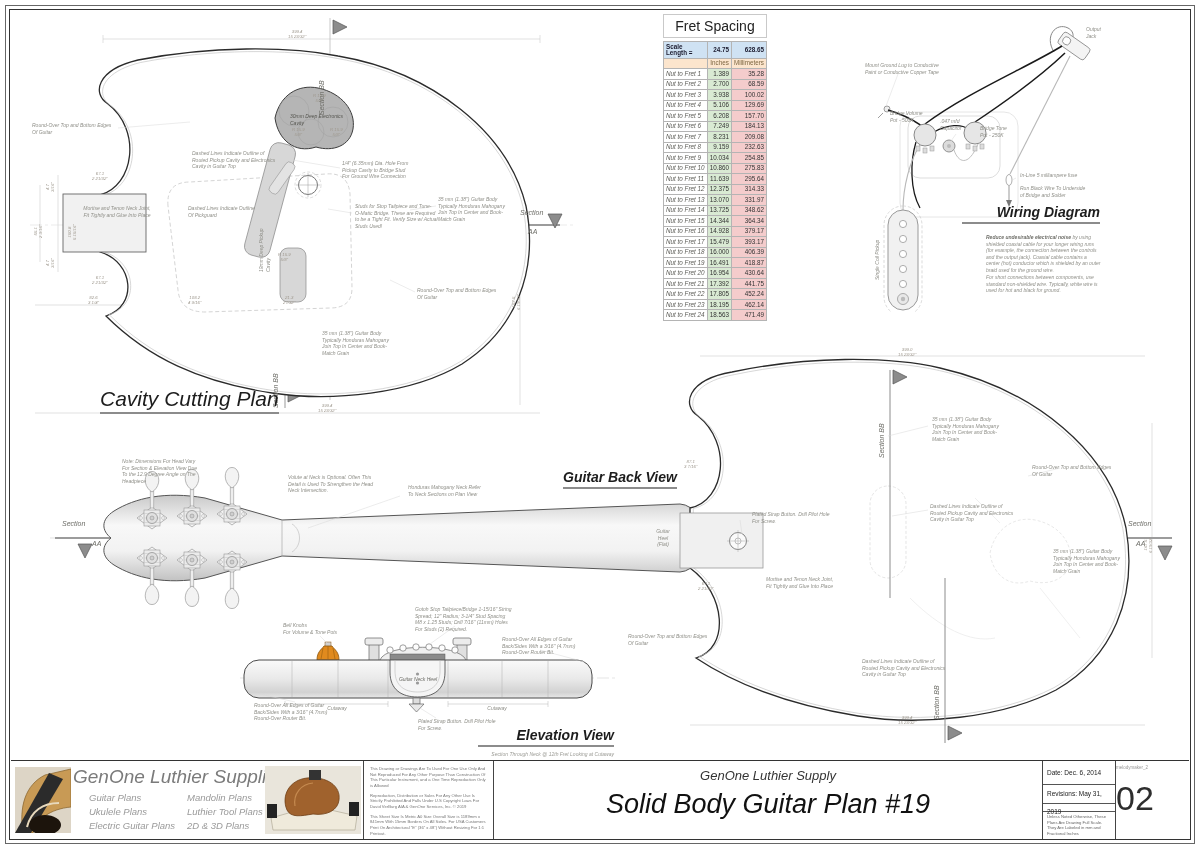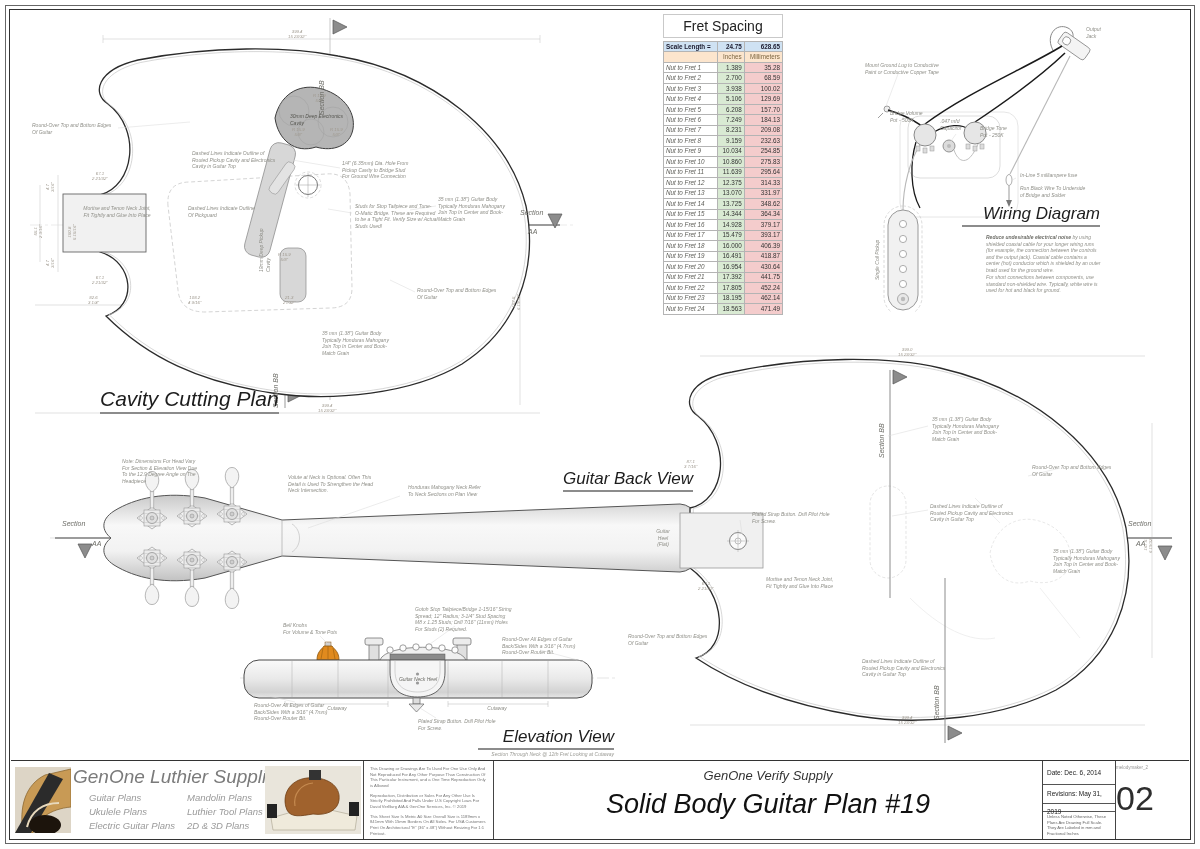--- a/index.html
+++ b/index.html
@@ -8,24 +8,24 @@
   .b-outer{position:absolute;inset:5px;border:1px solid #666;pointer-events:none;}
   .b-inner{position:absolute;inset:9px;border:1.5px solid #333;pointer-events:none;}
   .sec{position:absolute;}
   .ann{position:absolute;font:italic 5px/1.3 "Liberation Sans",sans-serif;color:#8f8f88;white-space:pre-line;}
   .annd{color:#55554f;}
   .dim{position:absolute;font:italic 4.3px/1.15 "Liberation Sans",sans-serif;color:#a09a90;text-align:center;white-space:pre-line;}
   .dim span{display:block;}
   .rot{transform:rotate(-90deg);transform-origin:left top;}
   .vtitle{position:absolute;font:italic 21px/1 "Liberation Sans",sans-serif;color:#1d1d1d;
           border-bottom:2px solid #8c8c8c;padding-bottom:3px;}
-  .vtitle.md{font-size:17px;}
+  .vtitle.md{font-size:14px;font-weight:bold;}
   .mk{position:absolute;font:italic 7px/1.1 "Liberation Sans",sans-serif;color:#6e6e68;white-space:pre-line;}
   
-  .fret{position:absolute;left:663px;top:14px;width:120px;}
+  .fret{position:absolute;left:663px;top:14px;width:104px;}
   .fret .ft-title{border:1px solid #c9c9c9;text-align:center;font:400 14px/22px "Liberation Sans",sans-serif;color:#222;}
   .fret table{border-collapse:collapse;width:100%;margin-top:3px;}
   .fret td,.fret th{border:0.5px solid #b4b4b4;font:6.3px/1 "Liberation Sans",sans-serif;padding:1.6px 2px;}
   .fret .c-lbl{font-style:italic;color:#5c5c56;text-align:left;background:#fff;}
   .fret .c-in{background:#d9ead3;text-align:right;color:#333;}
   .fret .c-mm{background:#f4cccc;text-align:right;color:#333;}
   .fret .scale td{background:#cfe2f3;font-weight:bold;color:#1a1a2e;}
   .fret .hdr td{background:#fce5cd;color:#7d6742;text-align:right;}
   
   .tblock{position:absolute;left:11px;top:760px;width:1178px;height:78px;border-top:1.5px solid #333;}
@@ -606,21 +606,21 @@
       </svg>
     </div>
 
     <div class="tb-cell" style="left:353px;width:130px;padding:5px 6px;">
       <p class="legal">This Drawing or Drawings Are To Used For One Use Only And Not Reproduced For Any Other Purpose Than Construction Of This Particular Instrument, and a One Time Reproduction Only is Allowed</p>
       <p class="legal">Reproduction, Distribution or Sales For Any Other Use Is Strictly Prohibited And Falls Under U.S Copyright Laws For David VerBurg AIA &amp; GenOne Services, Inc. © 2019</p>
       <p class="legal">This Sheet Size Is Metric A0 Size Overall Size is 1189mm x 841mm With 15mm Borders On All Sides. For USA Customers Print On Architectural "E" (36" x 48") Without Resizing For 1:1 Printout.</p>
     </div>
 
     <div class="tb-cell" style="left:483px;width:549px;text-align:center;">
-      <div style="margin-top:7px;font:italic 13px/1.2 'Liberation Sans',sans-serif;color:#333;">GenOne Verify Supply</div>
+      <div style="margin-top:7px;font:italic 13px/1.2 'Liberation Sans',sans-serif;color:#333;">GenOne Luthier Supply</div>
       <div style="margin-top:6px;font:italic 27px/1.1 'Liberation Sans',sans-serif;color:#111;">Solid Body Guitar Plan #19</div>
     </div>
 
     <div class="tb-cell" style="left:1032px;width:73px;">
       <div style="height:23px;border-bottom:1px solid #555;font:6.5px/23px 'Liberation Sans',sans-serif;padding-left:4px;color:#222;">Date: Dec. 6, 2014</div>
       <div style="height:18px;border-bottom:1px solid #555;font:6.5px/18px 'Liberation Sans',sans-serif;padding-left:4px;color:#222;">Revisions: May 31, 2019</div>
       <div style="height:7px;border-bottom:1px solid #555;"></div>
       <div class="note4" style="padding:2px 4px;">Unless Noted Otherwise, These Plans Are Drawing Full Scale. They Are Labeled in mm and Fractional Inches</div>
     </div>
 

